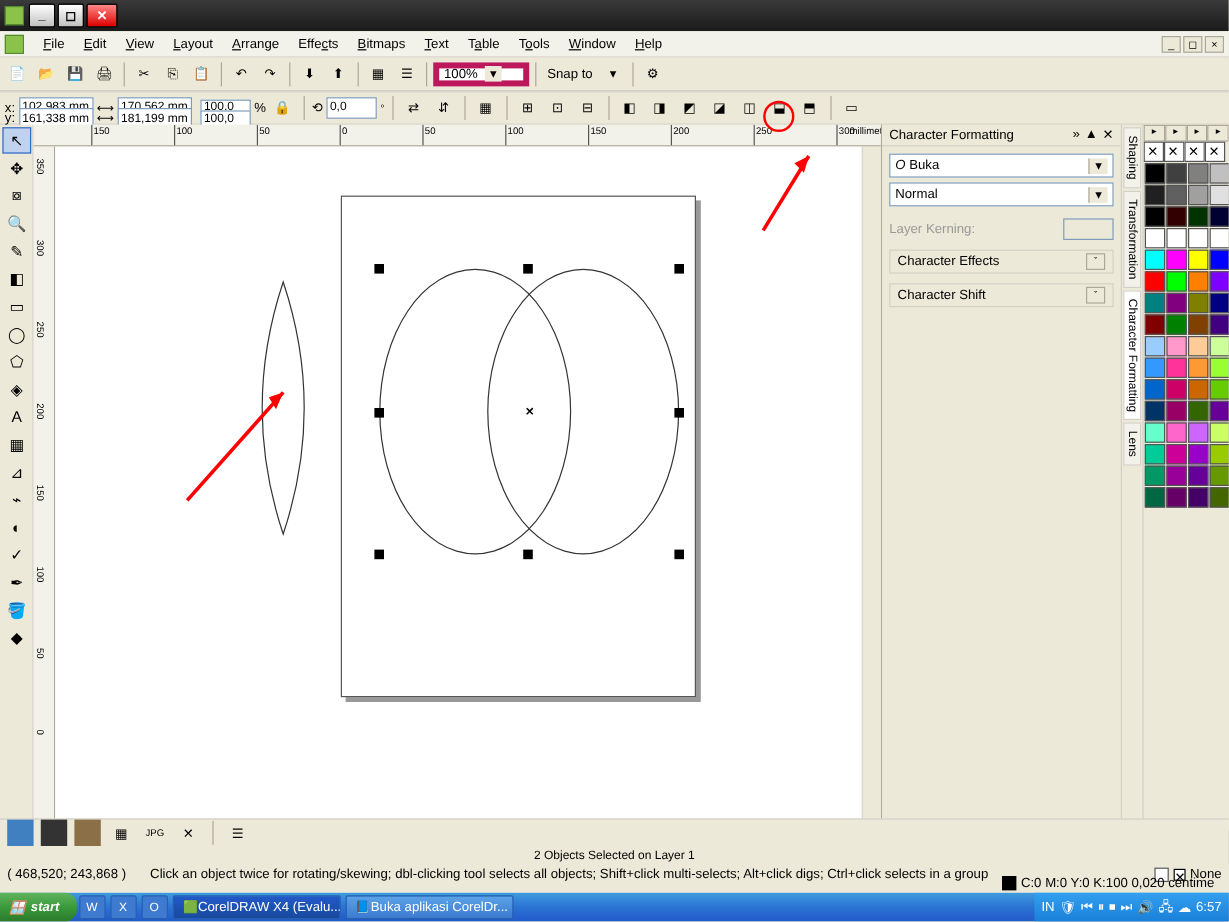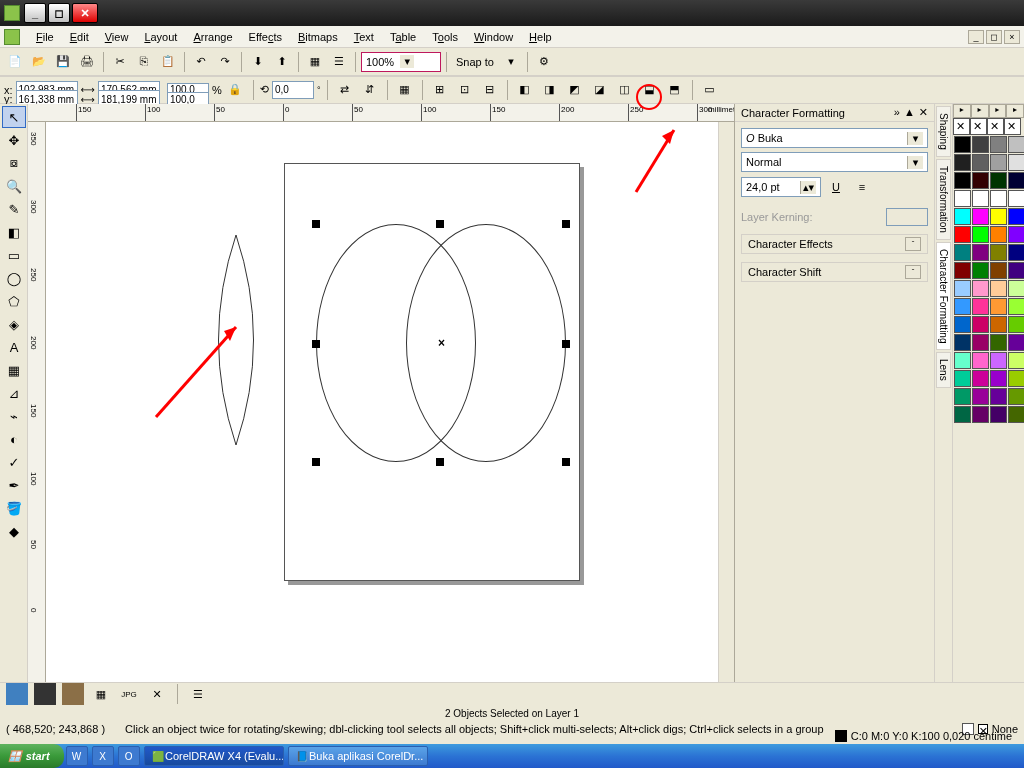--- a/index.html
+++ b/index.html
@@ -13,21 +13,21 @@
 .win-close { background:linear-gradient(#f88,#d00); color:#fff; width:26px; }
 .menubar { height:22px; background:#f3f2ea; display:flex; align-items:center; padding:0 4px; border-bottom:1px solid #d4d0c8; }
 .menu-icon { width:16px; height:16px; background:#8bc34a; border:1px solid #558b2f; margin-right:8px; }
 .menubar span.mitem { padding:2px 8px; }
 .menubar span.mitem u { text-decoration:underline; }
 .mdi-btns { margin-left:auto; display:flex; gap:2px; }
 .mdi-btn { width:16px; height:14px; background:#ece9d8; border:1px solid #aca899; font-size:9px; text-align:center; line-height:12px; }
 .toolbar { height:28px; background:#ece9d8; border-bottom:1px solid #d4d0c8; display:flex; align-items:center; padding:0 4px; gap:2px; }
 .tbtn { width:22px; height:22px; display:flex; align-items:center; justify-content:center; border:1px solid transparent; }
 .sep { width:1px; height:20px; background:#aca899; margin:0 3px; }
-.combo { height:20px; background:#fff; border:1px solid #be185d; padding:0 4px; display:flex; align-items:center; }
+.combo { height:20px; background:#fff; border:5px solid #be185d; padding:0 4px; display:flex; align-items:center; }
 .combo .arrow { margin-left:6px; width:14px; text-align:center; background:#ece9d8; }
 .propbar { height:28px; background:#ece9d8; border-bottom:1px solid #d4d0c8; display:flex; align-items:center; padding:0 4px; gap:3px; position:relative; }
 .lbl { color:#000; }
 .numbox { width:62px; height:18px; background:#fff; border:1px solid #7f9db9; padding:0 2px; font-size:10px; }
 .spinbox { width:42px; height:18px; background:#fff; border:1px solid #7f9db9; padding:0 2px; font-size:10px; }
 .mainarea { position:absolute; top:104px; left:0; right:0; bottom:48px; display:flex; }
 .toolbox { width:28px; background:#ece9d8; border-right:1px solid #d4d0c8; display:flex; flex-direction:column; padding:2px; gap:1px; }
 .tool { width:24px; height:22px; display:flex; align-items:center; justify-content:center; border:1px solid transparent; font-size:13px; }
 .tool.sel { border:1px solid #316ac5; background:#c1d2ee; }
 .rulerarea { flex:1; display:flex; flex-direction:column; position:relative; background:#ece9d8; }
@@ -298,30 +298,20 @@
         <span>▲</span>
         <span>✕</span>
       </span>
     </div>
     <div class="dock-body">
       <div class="dock-combo"><i>O</i>&nbsp;<span>Buka</span><span class="arrow">▾</span></div>
       <div class="dock-combo">
           <span>Normal</span>
           <span class="arrow">▾</span>
         </div>
-      <div style="display:flex;gap:4px;align-items:center">
-        <div class="dock-combo" style="width:80px">
-            <span>24,0 pt</span>
-            <span class="arrow">▴▾</span>
-          </div>
-        <div class="tbtn">
-            <u>U</u>
-          </div>
-        <div class="tbtn">≡</div>
-      </div>
       <div style="display:flex;align-items:center;color:#999;margin-top:6px">
         <span>Layer Kerning:</span>
         <input class="spinbox" style="margin-left: auto; background: rgb(236, 233, 216); color: rgb(153, 153, 153);" disabled="">
       </div>
       <div class="collapse-row">
           <span>Character Effects</span>
           <span class="chev">ˇ</span>
         </div>
       <div class="collapse-row">
           <span>Character Shift</span>
@@ -460,13 +450,25 @@
   </div>
 </div>
 
 <div class="taskbar">
   <div class="startbtn">🪟 <span style="margin-left:4px">start</span></div>
   <div class="taskbtn" style="width:22px;padding:0;justify-content:center;background:#3d7ad0">W</div>
   <div class="taskbtn" style="width:22px;padding:0;justify-content:center;background:#3d7ad0">X</div>
   <div class="taskbtn" style="width:22px;padding:0;justify-content:center;background:#3d7ad0">O</div>
   <div class="taskbtn active">🟩 <span>CorelDRAW X4 (Evalu...</span></div>
   <div class="taskbtn">📘 <span>Buka aplikasi CorelDr...</span></div>
+  <div class="tray">
+    <span>IN</span>
+    <span>🛡</span>
+    <span>⏮</span>
+    <span>⏸</span>
+    <span>⏹</span>
+    <span>⏭</span>
+    <span>🔊</span>
+    <span>🖧</span>
+    <span>☁</span>
+    <span>6:57</span>
+  </div>
 </div>
 
 </body></html>

